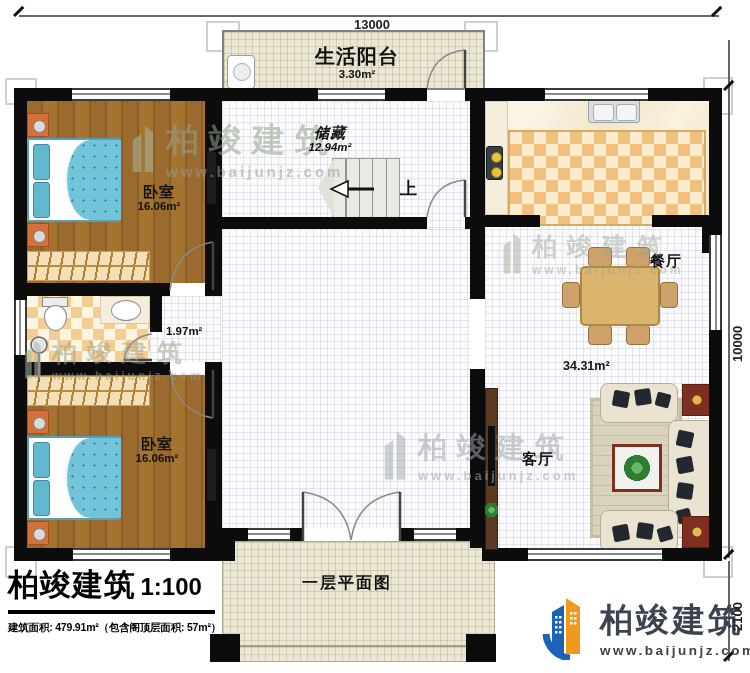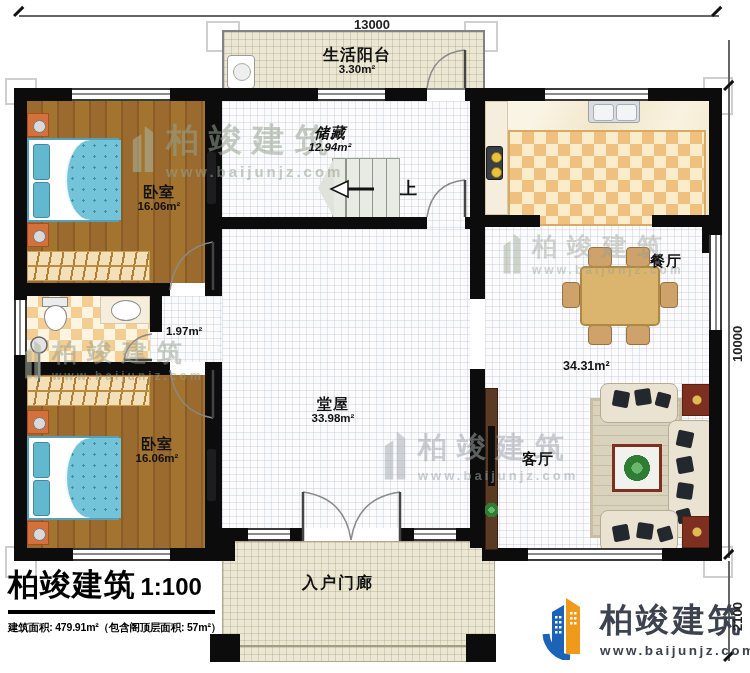--- a/index.html
+++ b/index.html
@@ -286,45 +286,41 @@
   </div>
   <div class="wm abs" style="left:498px;top:230px;">
     <div class="wm-g1" style="width:28px;height:40px;"></div>
     <div>
       <div class="wm-chars" style="font-size:25px;color:rgba(152,160,146,.45);">柏竣建筑</div>
       <div class="wm-url" style="font-size:12px;color:rgba(152,160,146,.45);">www.baijunjz.com</div>
     </div>
   </div>
 
   <div class="room-label abs" style="left:287px;top:46px;width:140px;">
-    <div class="rl-name" style="font-size:16px;">生活阳台</div>
+    <div class="rl-name" style="font-size:20px;">生活阳台</div>
     <div class="rl-area">3.30m²</div>
   </div>
   <div class="room-label abs" style="left:270px;top:125px;width:120px;font-style:italic;">
     <div class="rl-name">储藏</div>
     <div class="rl-area">12.94m²</div>
   </div>
   <div class="room-label abs" style="left:99px;top:184px;width:120px;">
     <div class="rl-name">卧室</div>
     <div class="rl-area">16.06m²</div>
   </div>
   <div class="room-label abs" style="left:97px;top:436px;width:120px;">
     <div class="rl-name">卧室</div>
     <div class="rl-area">16.06m²</div>
   </div>
   <div class="free-label abs" style="left:166px;top:325px;font-size:11.5px;">1.97m²</div>
-  <div class="room-label abs" style="left:273px;top:396px;width:120px;">
-    <div class="rl-name">堂屋</div>
-    <div class="rl-area">33.98m²</div>
-  </div>
   <div class="free-label abs" style="left:650px;top:252px;font-size:15px;letter-spacing:1px;">餐厅</div>
   <div class="free-label abs" style="left:522px;top:450px;font-size:15px;letter-spacing:1px;">客厅</div>
   <div class="free-label abs" style="left:563px;top:359px;font-size:12.5px;">34.31m²</div>
   <div class="free-label abs" style="left:400px;top:177px;font-size:17px;">上</div>
-  <div class="free-label abs" style="left:302px;top:573px;font-size:16px;letter-spacing:2px;">入户门廊</div>
+  <div class="free-label abs" style="left:302px;top:573px;font-size:16px;letter-spacing:2px;">一层平面图</div>
 
   <div class="abs dim-line" style="left:19px;top:15px;width:700px;height:1.5px;"></div>
   <div class="abs tick" style="left:12px;top:10px;"></div>
   <div class="abs tick" style="left:710px;top:10px;"></div>
   <div class="abs dim-text" style="left:340px;top:17px;width:64px;text-align:center;">13000</div>
   <div class="abs dim-line" style="left:728px;top:40px;width:1.5px;height:518px;"></div>
   <div class="abs tick" style="left:722px;top:84px;"></div>
   <div class="abs tick" style="left:722px;top:553px;"></div>
   <div class="abs dim-text dim-v" style="left:730px;top:298px;height:64px;">10000</div>
   <div class="abs dim-line" style="left:728px;top:561px;width:1.5px;height:100px;"></div>

